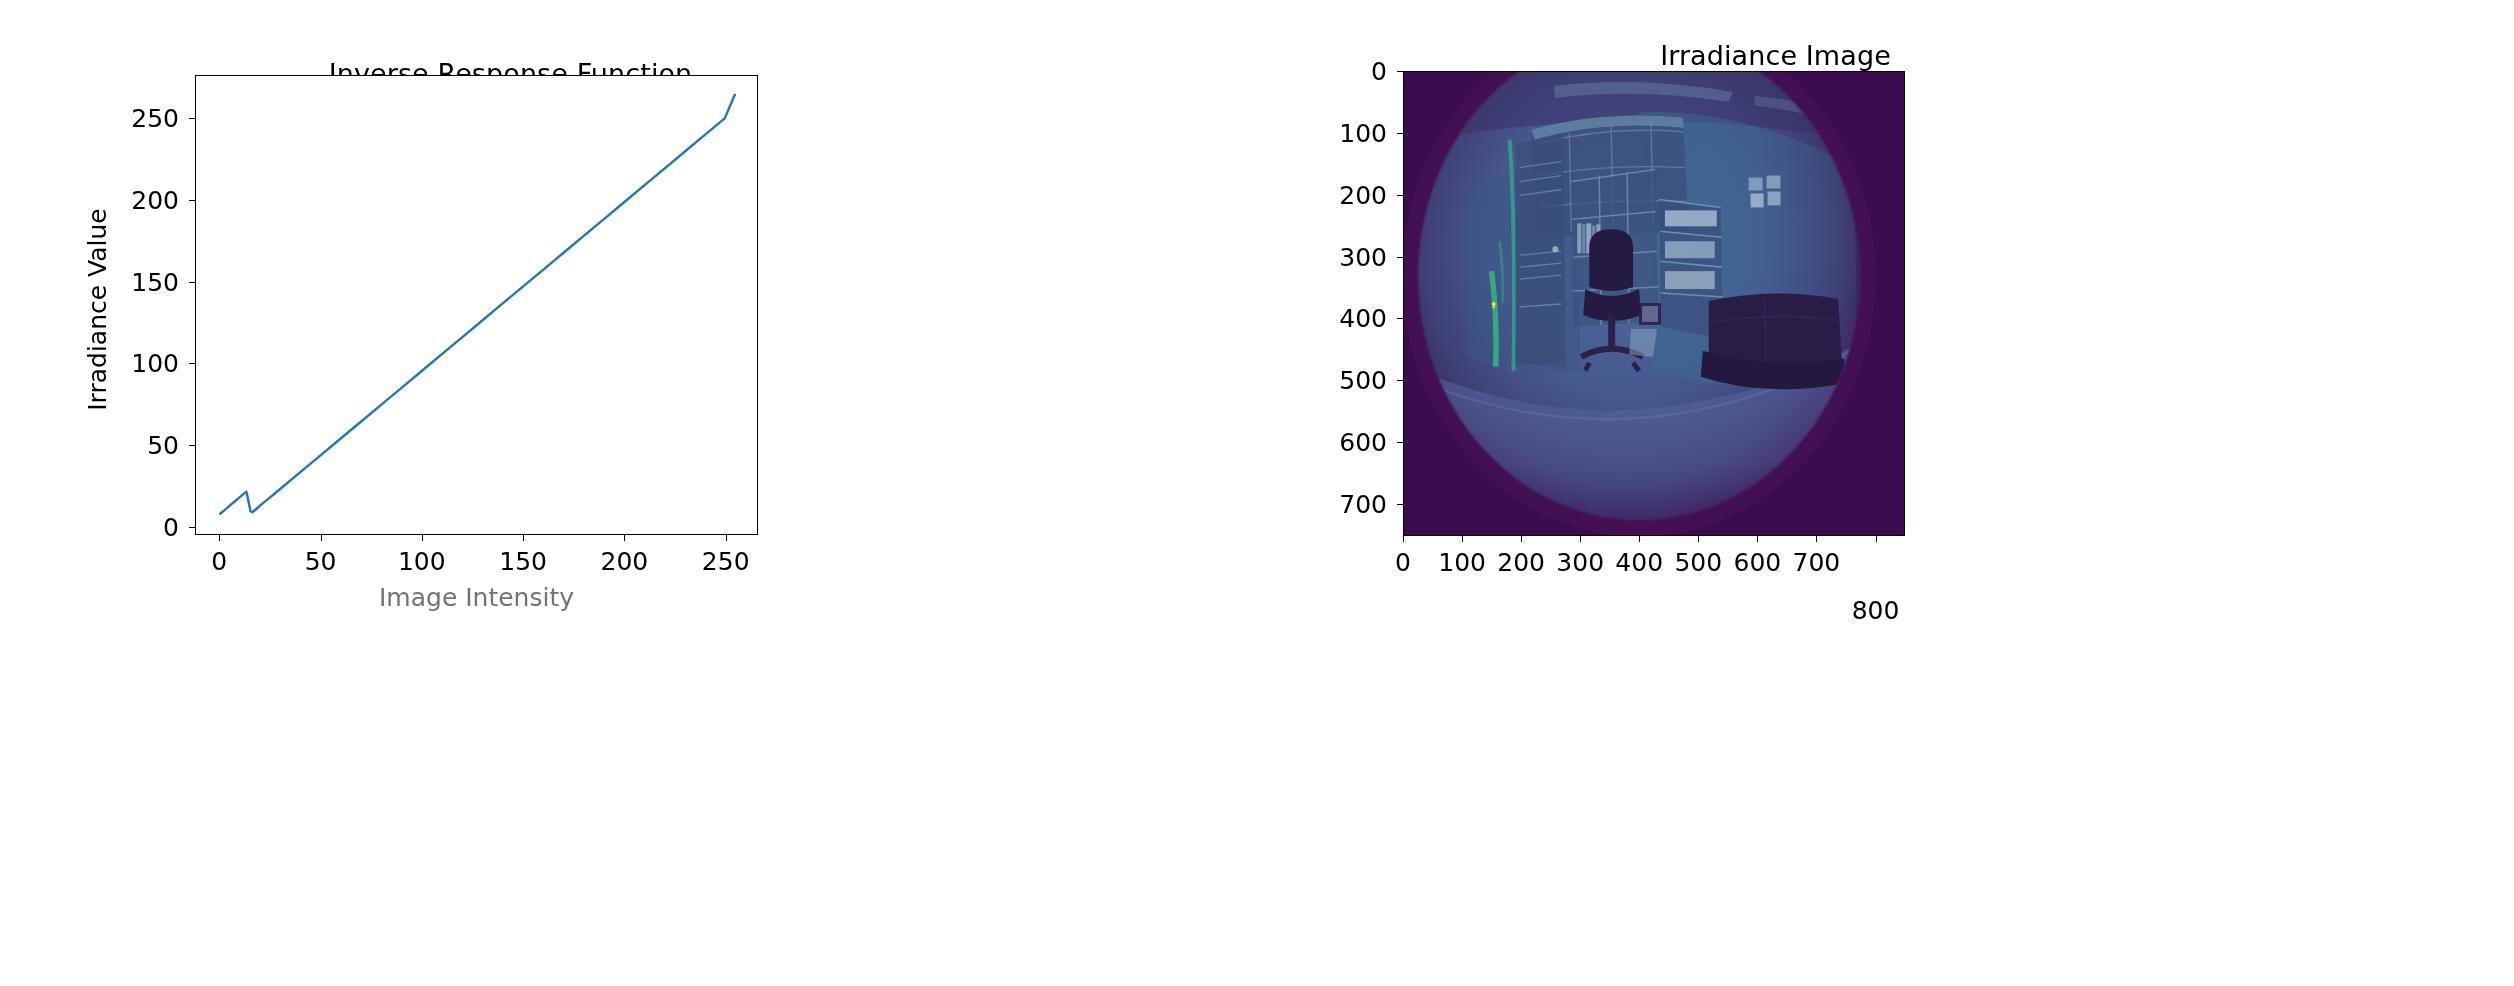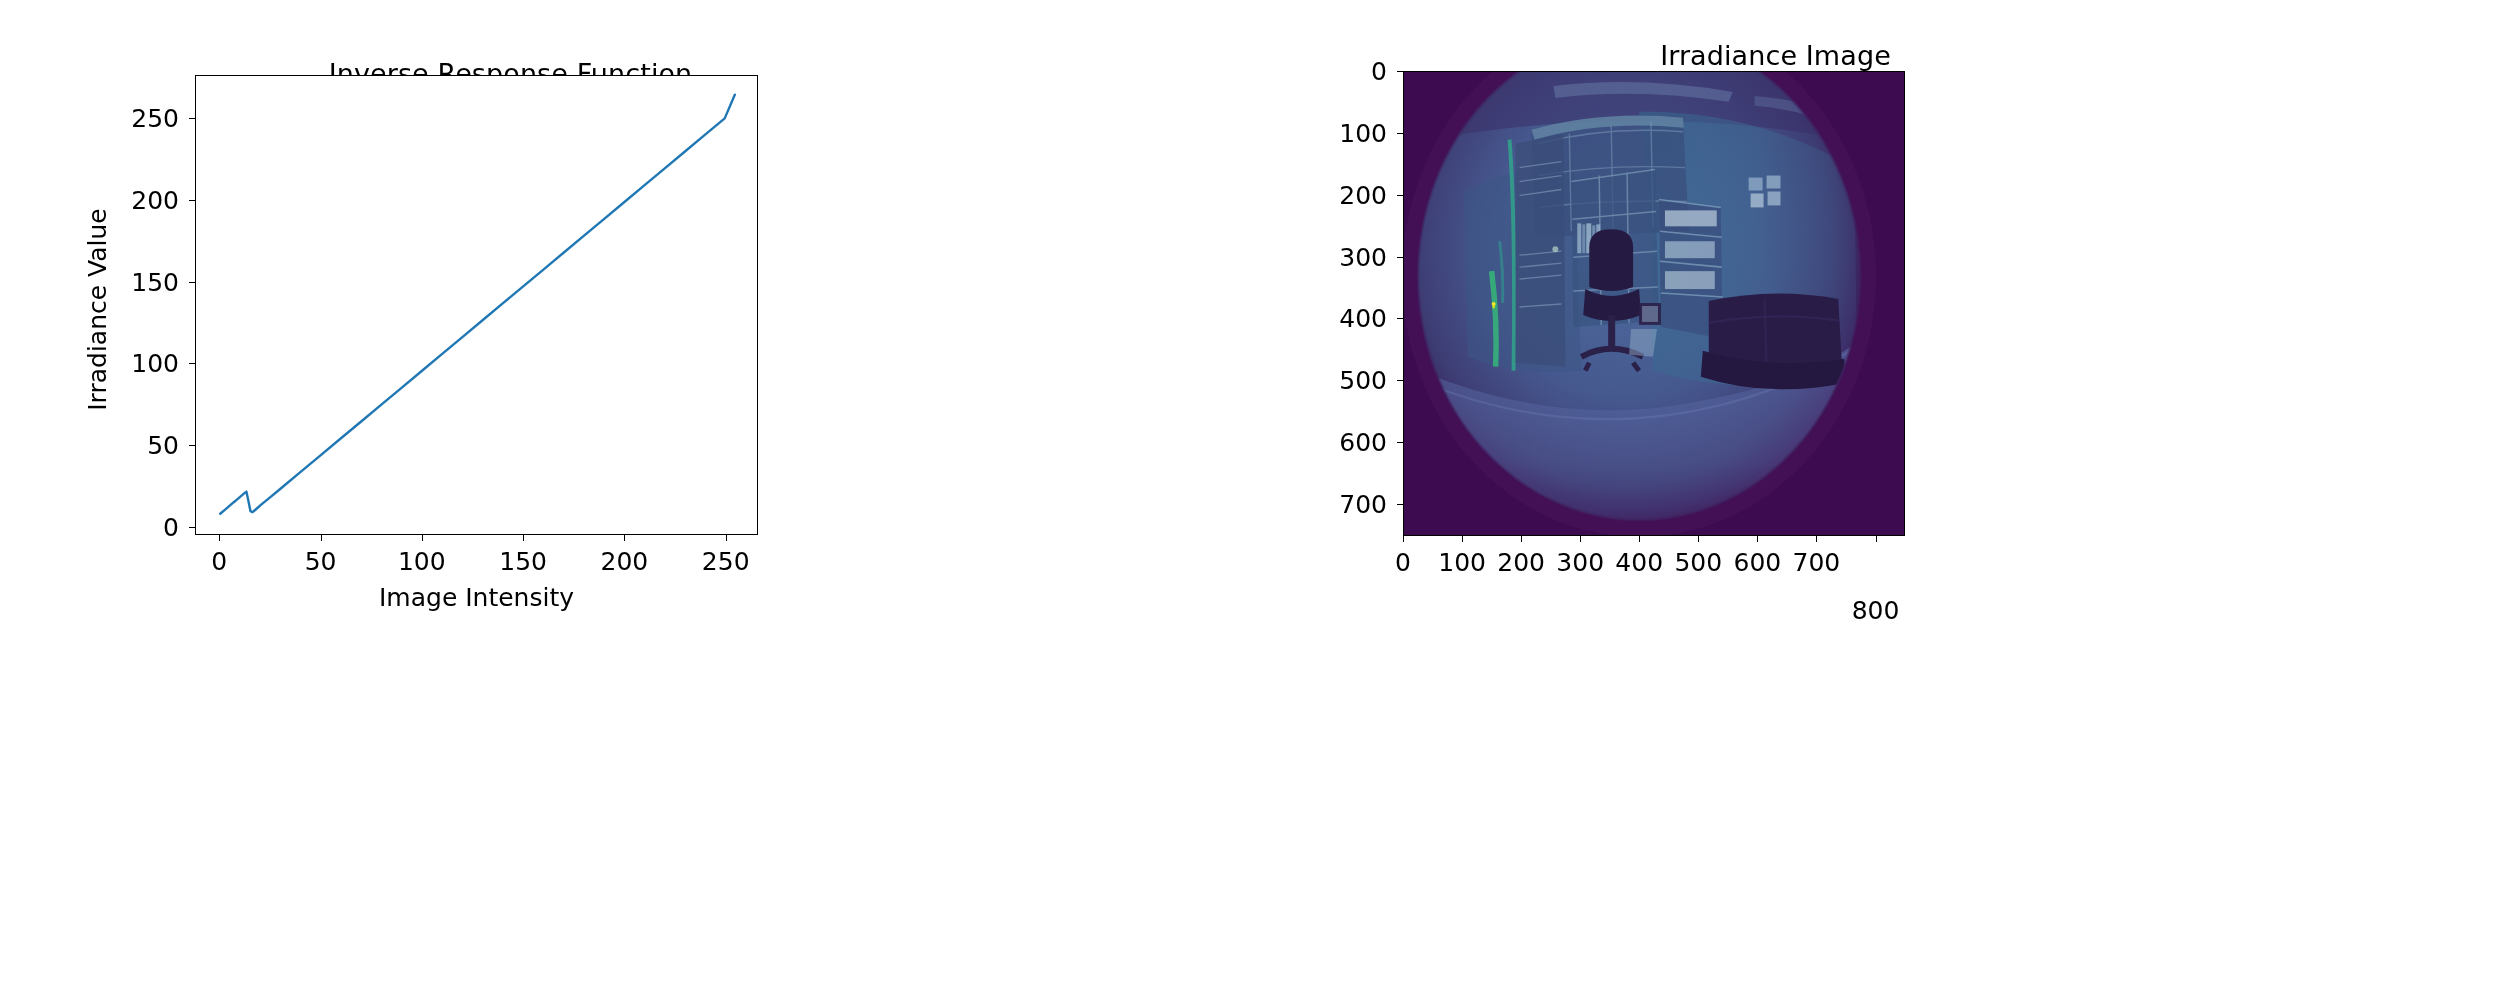--- a/index.html
+++ b/index.html
@@ -13,21 +13,21 @@
     font-size:27px;color:#000000;white-space:nowrap;letter-spacing:.1px;
   }
   .plotbox{position:absolute;box-sizing:border-box;border:1.6px solid #000000;background:#ffffff;overflow:hidden;}
 
   .tick-x{position:absolute;width:0;border-left:1.6px solid #000;height:6px;}
   .tick-y{position:absolute;height:0;border-top:1.6px solid #000;width:6px;}
   .ticklabel{position:absolute;font-size:25px;color:#000;white-space:nowrap;}
   .ticklabel.x{transform:translateX(-50%);text-align:center;}
   .ticklabel.y{transform:translateY(-50%);text-align:right;}
 
-  .axis-label-x{position:absolute;left:0;width:100%;text-align:center;font-size:25px;color:#000000;white-space:nowrap;}
+  .axis-label-x{position:absolute;left:0;width:100%;text-align:center;font-size:25px;color:#737373;white-space:nowrap;}
   .axis-label-y{
     position:absolute;font-size:25px;color:#000;white-space:nowrap;
     transform-origin:center center;transform:rotate(-90deg);
   }
 
   
   #line-svg{position:absolute;left:0;top:0;width:100%;height:100%;display:block;}
 
   
   .img-canvas{position:absolute;left:0;top:0;width:100%;height:100%;}

